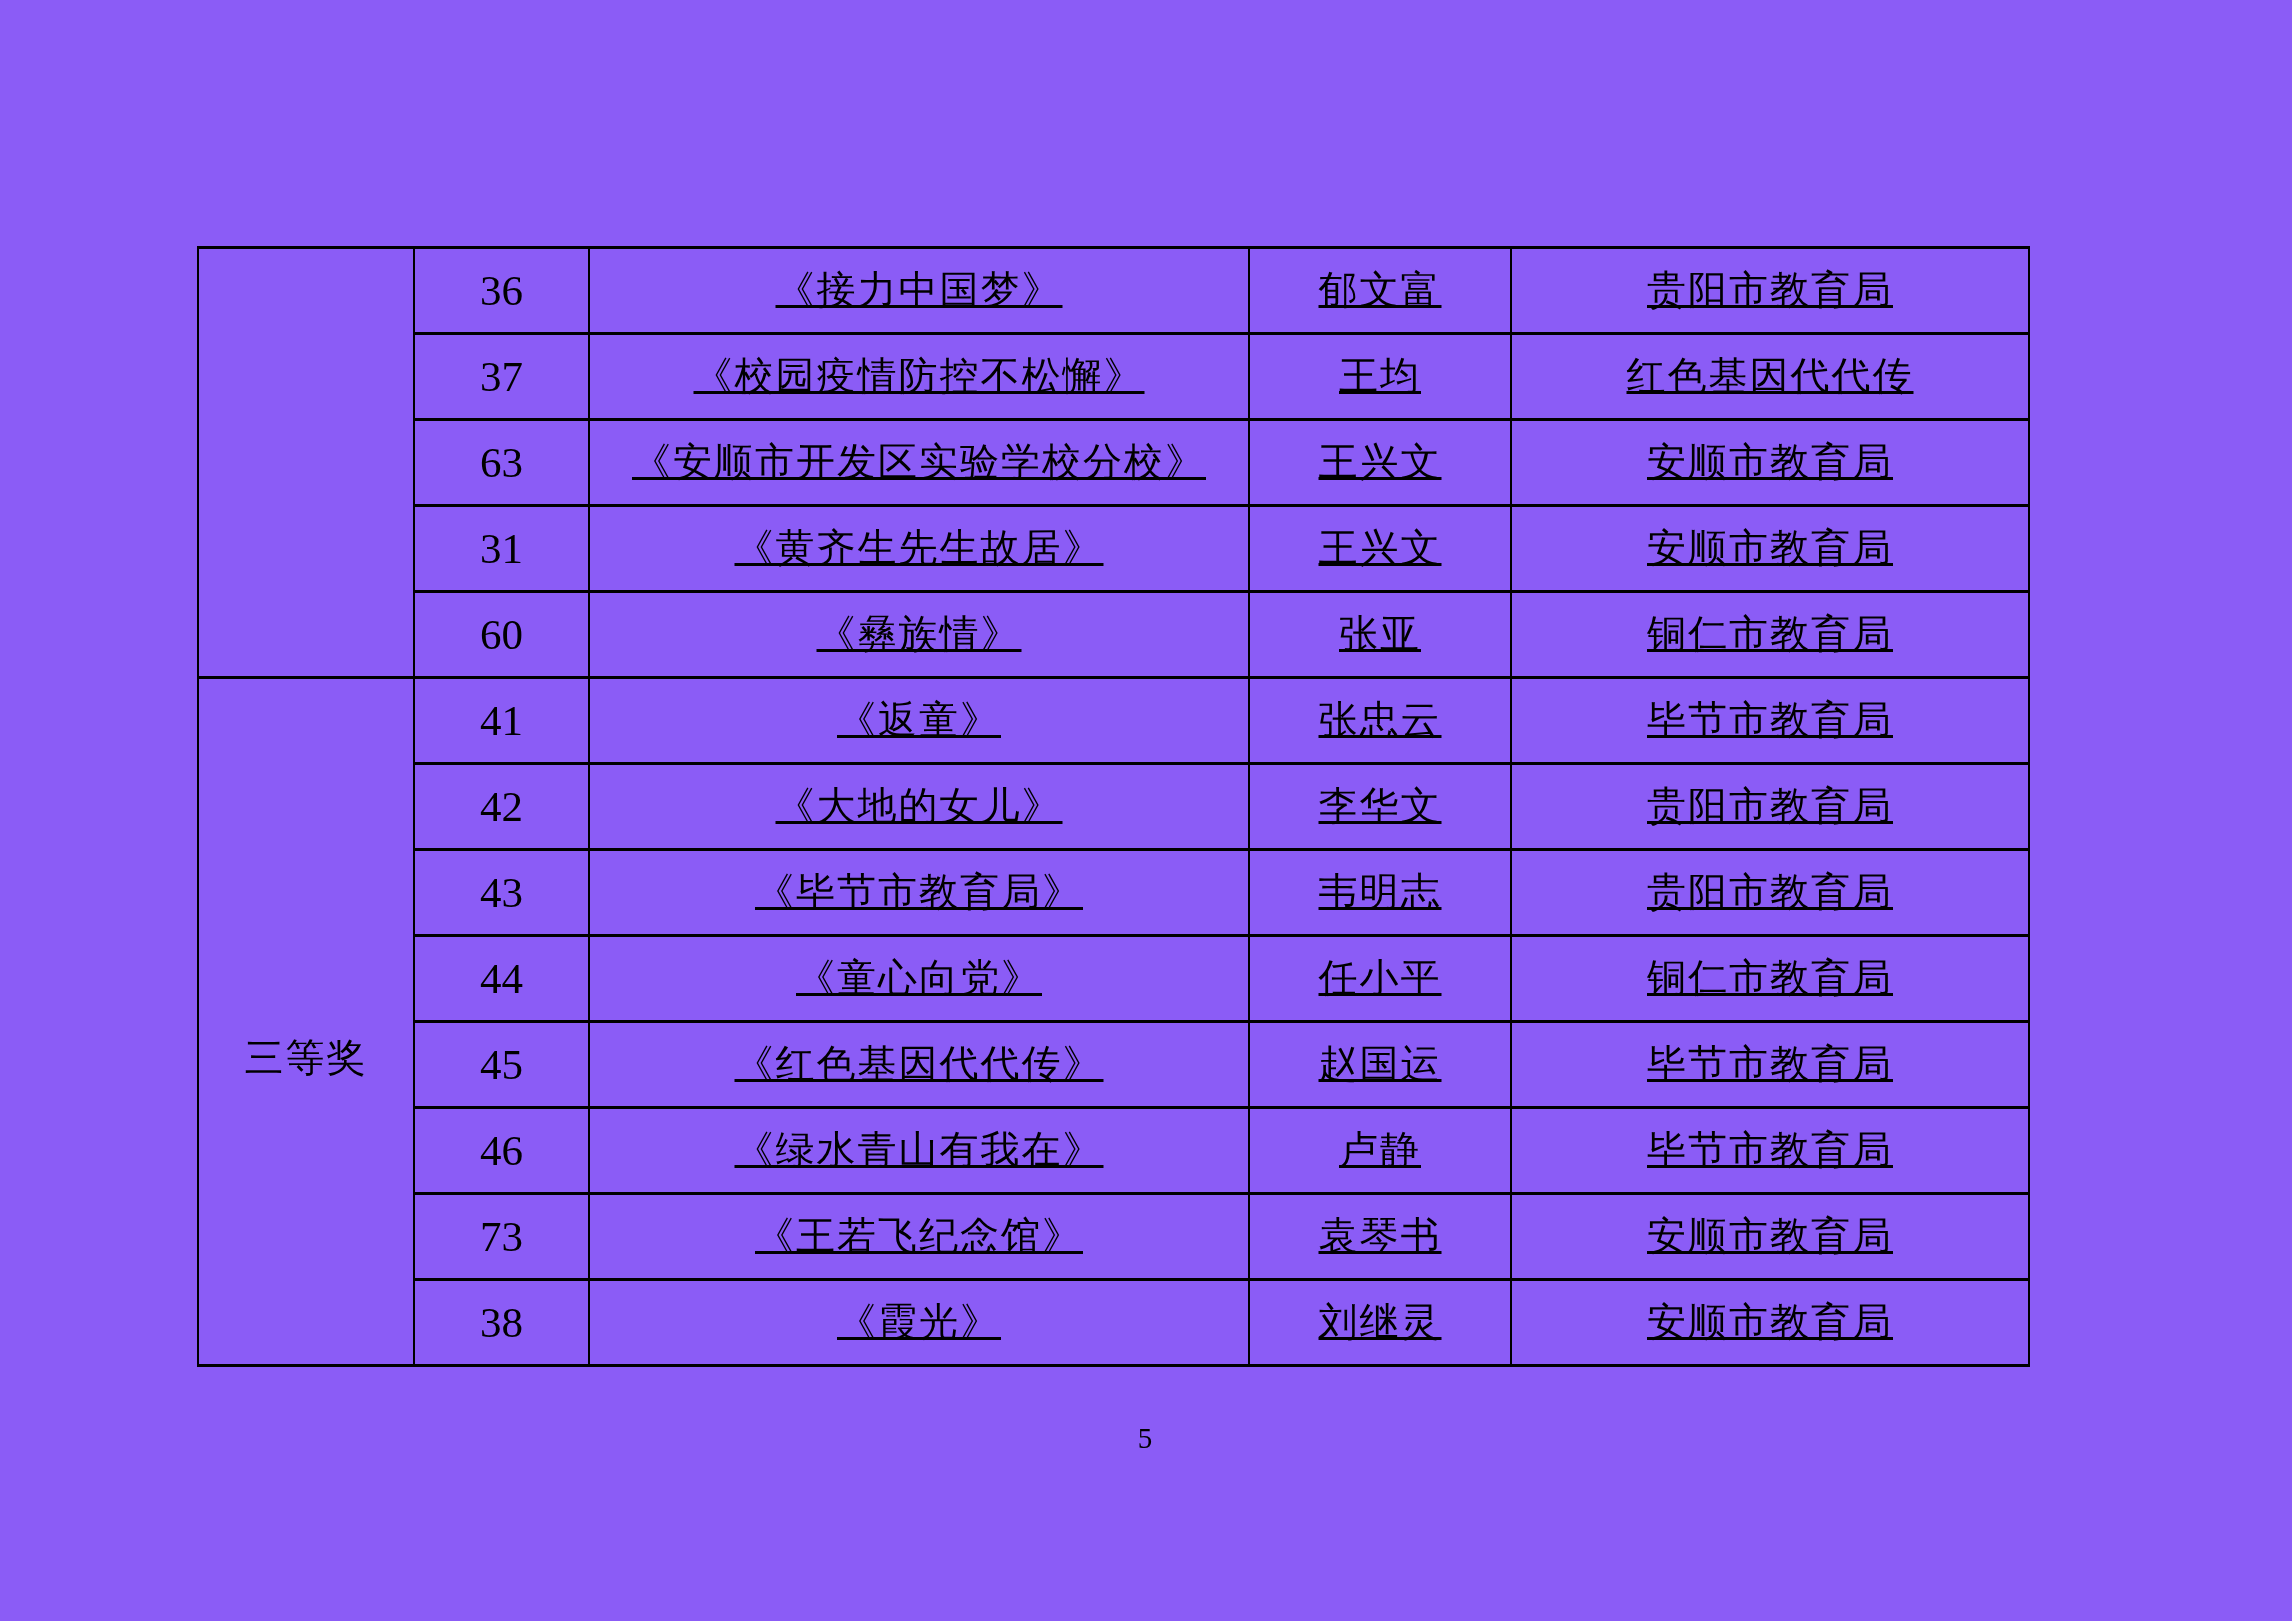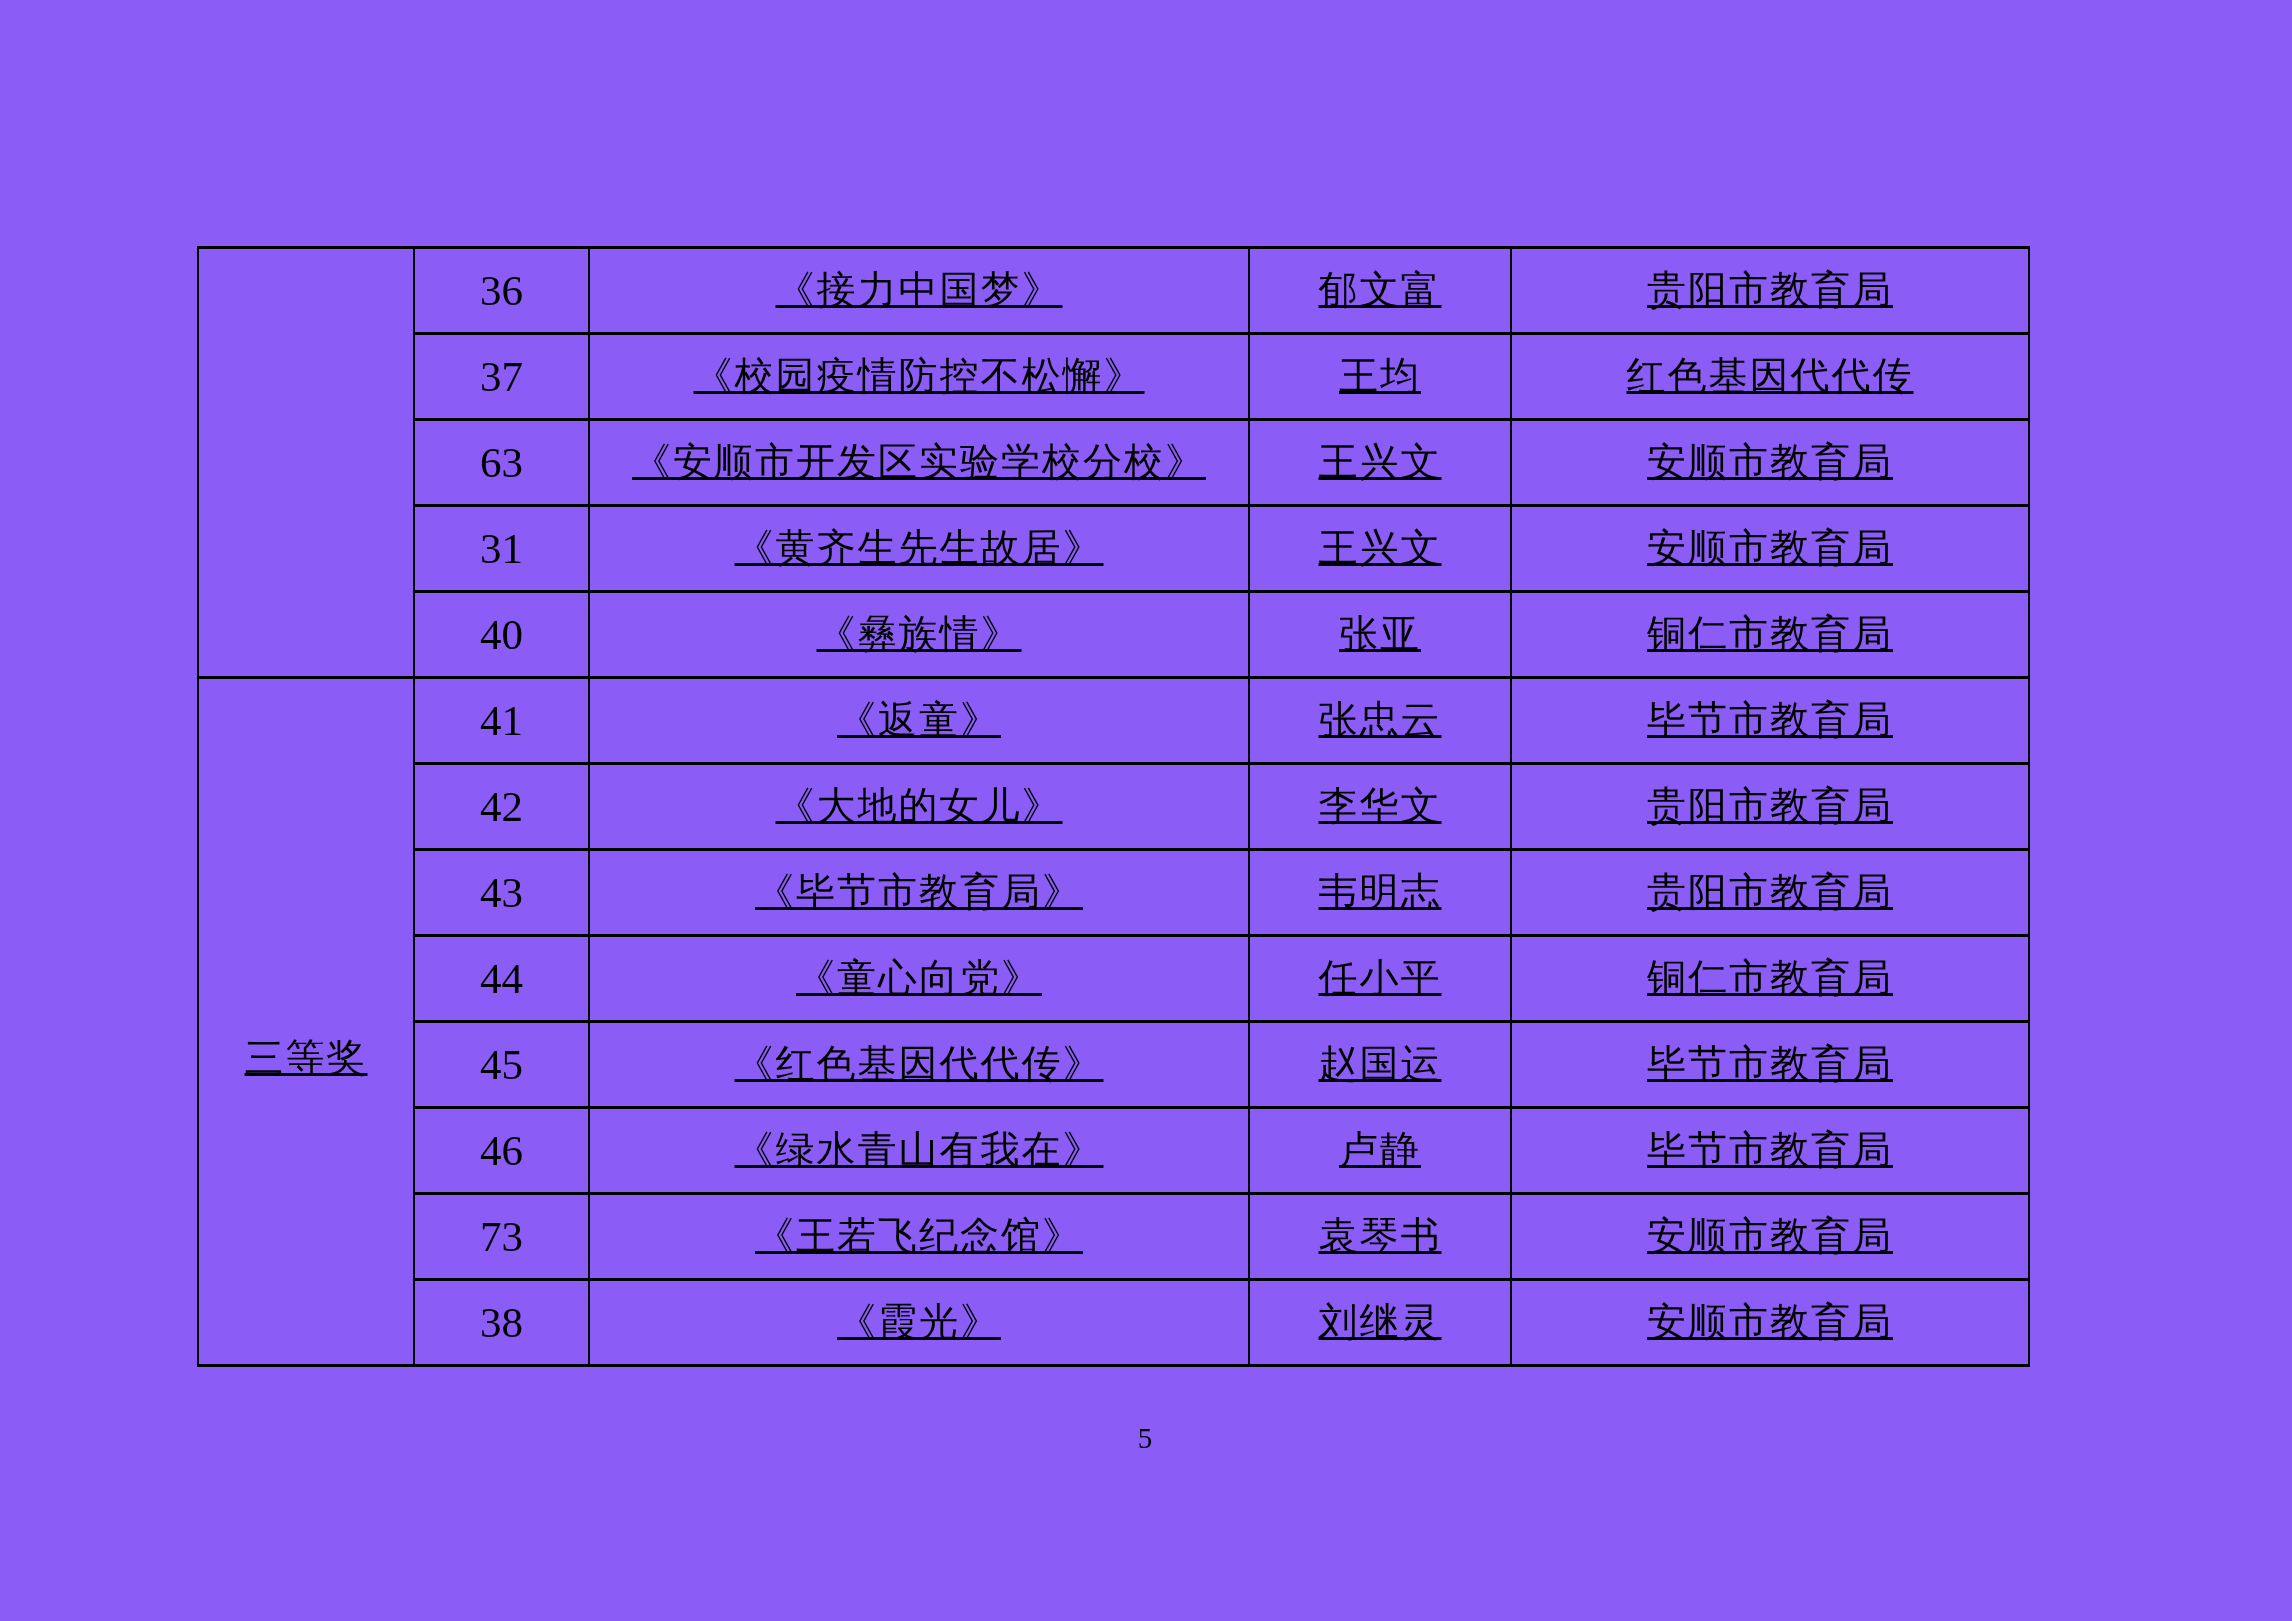--- a/index.html
+++ b/index.html
@@ -48,21 +48,20 @@
     font-size: 43px;
     letter-spacing: 0;
     line-height: 1.1;
   }
   td.cell-award {
     font-size: 39px;
     letter-spacing: 2px;
   }
   td.cell-award.shifted {
     padding-top: 73px; 
-    text-decoration: underline;
   }
   .page-number {
     position: absolute;
     left: 1145px;
     top: 1423px;
     transform: translateX(-50%);
     font-size: 29px;
     line-height: 1.1;
   }
 </style>
@@ -99,21 +98,21 @@
         <td class="cell-cn">王兴文</td>
         <td class="cell-cn">安顺市教育局</td>
       </tr>
       <tr>
         <td class="cell-num">31</td>
         <td class="cell-cn">《黄齐生先生故居》</td>
         <td class="cell-cn">王兴文</td>
         <td class="cell-cn">安顺市教育局</td>
       </tr>
       <tr>
-        <td class="cell-num">40</td>
+        <td class="cell-num">60</td>
         <td class="cell-cn">《彝族情》</td>
         <td class="cell-cn">张亚</td>
         <td class="cell-cn">铜仁市教育局</td>
       </tr>
 
       <tr>
         <td class="cell-award shifted" rowspan="8">三等奖</td>
         <td class="cell-num">41</td>
         <td class="cell-cn">《返童》</td>
         <td class="cell-cn">张忠云</td>

